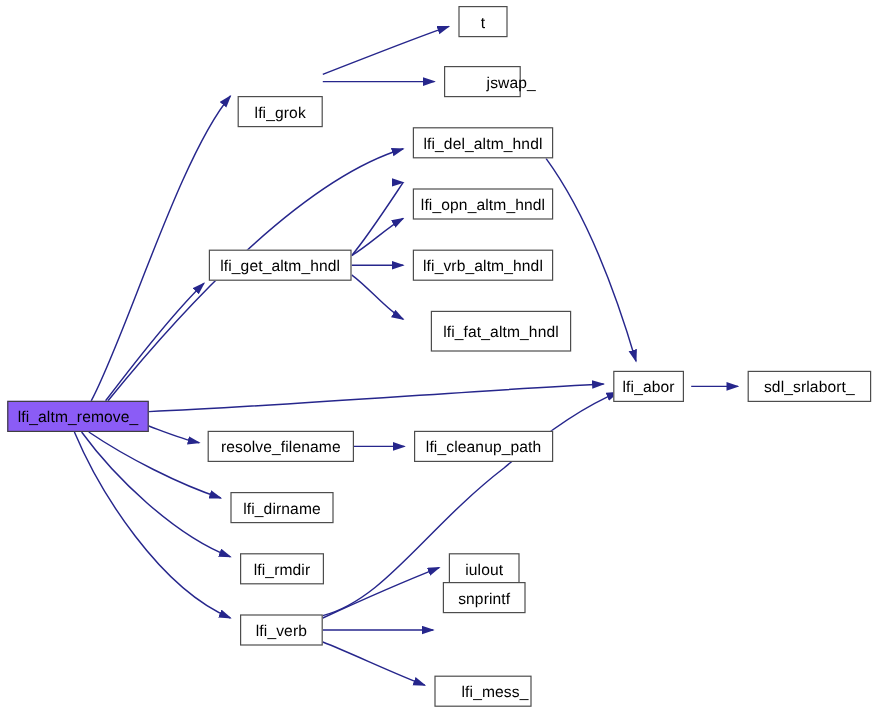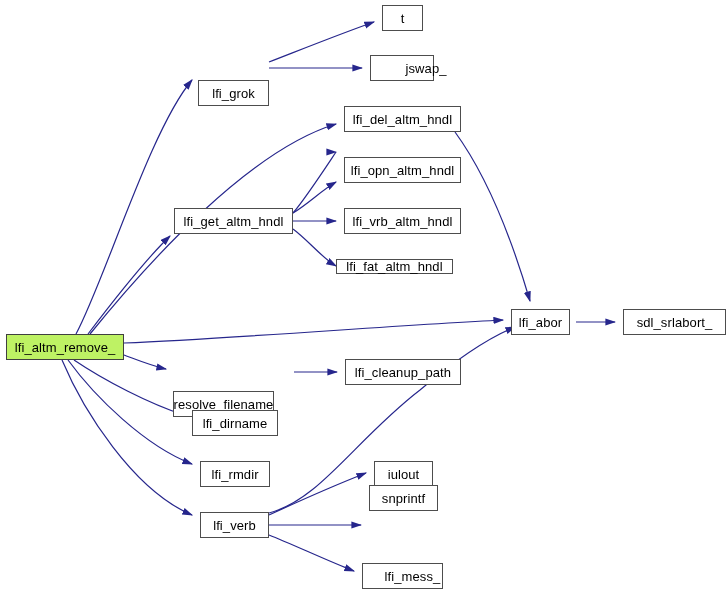--- a/index.html
+++ b/index.html
@@ -32,21 +32,21 @@
     font-size: 13px;
     line-height: 1;
     display: flex;
     align-items: center;
     justify-content: center;
     white-space: nowrap;
     letter-spacing: 0.1px;
     z-index: 2;
   }
   .node.root {
-    background: #bef264;
+    background: #8b5cf6;
     border-color: #404040;
   }
   .node-label {
     display: block;
     pointer-events: none;
   }
 </style>
 </head>
 <body>
 
@@ -98,33 +98,33 @@
       </div>
       <div class="node" style="left: 344px; top: 106px; width: 117px; height: 26px;">
         <span class="node-label">lfi_del_altm_hndl</span>
       </div>
       <div class="node" style="left: 344px; top: 157px; width: 117px; height: 26px;">
         <span class="node-label">lfi_opn_altm_hndl</span>
       </div>
       <div class="node" style="left: 344px; top: 208px; width: 117px; height: 26px;">
         <span class="node-label">lfi_vrb_altm_hndl</span>
       </div>
-      <div class="node" style="left: 336px; top: 259px; width: 117px; height: 15px; justify-content: center;">
+      <div class="node" style="left: 359px; top: 259px; width: 117px; height: 34px; justify-content: center;">
         <span class="node-label">lfi_fat_altm_hndl</span>
       </div>
       <div class="node" style="left: 174px; top: 208px; width: 119px; height: 26px;">
         <span class="node-label">lfi_get_altm_hndl</span>
       </div>
       <div class="node" style="left: 511px; top: 309px; width: 59px; height: 26px;">
         <span class="node-label">lfi_abor</span>
       </div>
       <div class="node" style="left: 623px; top: 309px; width: 103px; height: 26px;">
         <span class="node-label">sdl_srlabort_</span>
       </div>
-      <div class="node" style="left: 173px; top: 359px; width: 101px; height: 26px; margin-top: 32px;">
+      <div class="node" style="left: 173px; top: 359px; width: 122px; height: 26px;">
         <span class="node-label">resolve_filename</span>
       </div>
       <div class="node" style="left: 345px; top: 359px; width: 116px; height: 26px;">
         <span class="node-label">lfi_cleanup_path</span>
       </div>
       <div class="node" style="left: 192px; top: 410px; width: 86px; height: 26px;">
         <span class="node-label">lfi_dirname</span>
       </div>
       <div class="node" style="left: 200px; top: 461px; width: 70px; height: 26px;">
         <span class="node-label">lfi_rmdir</span>

